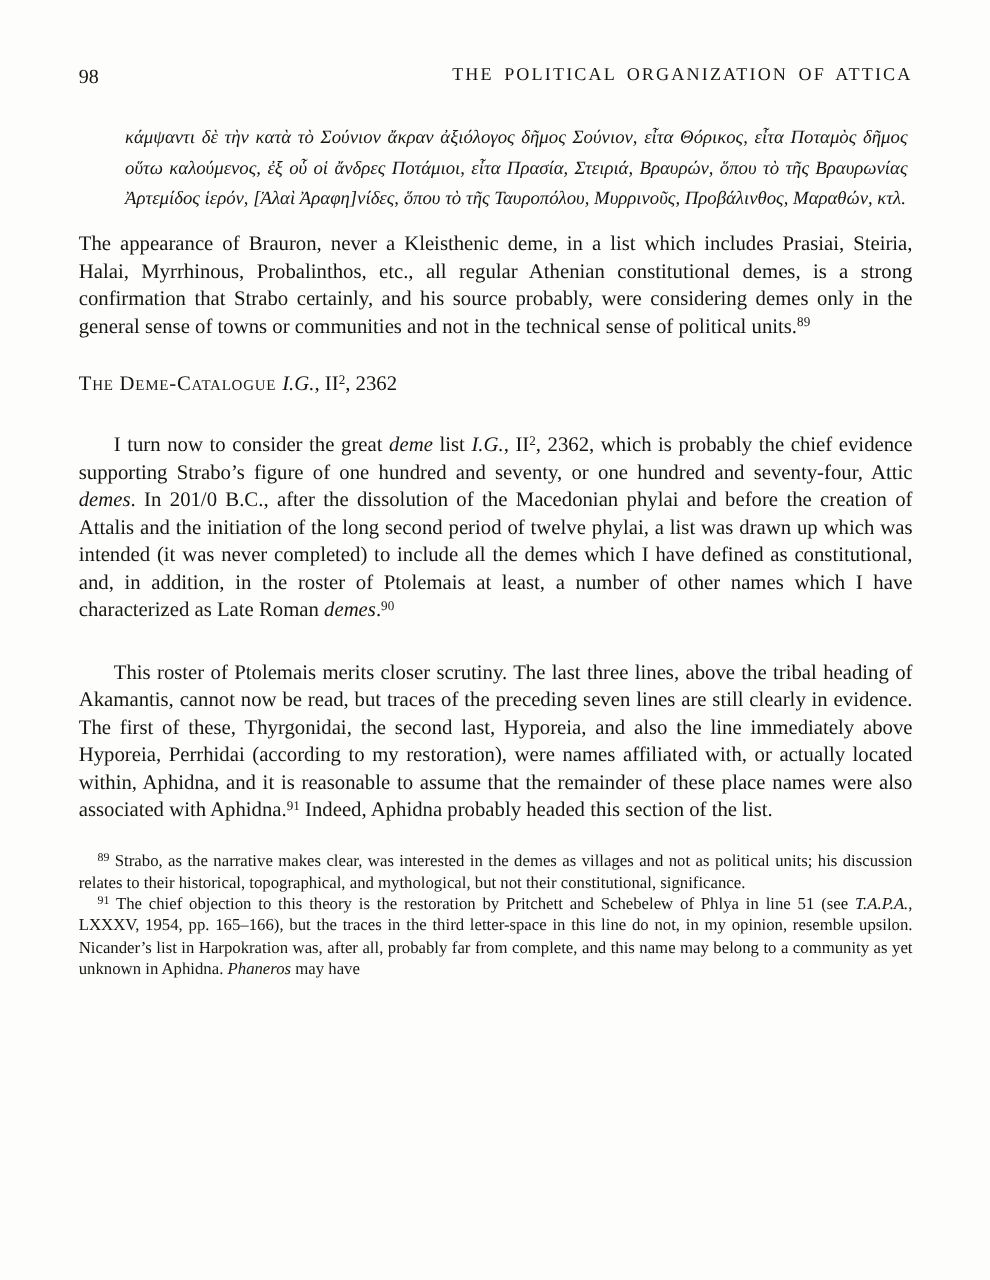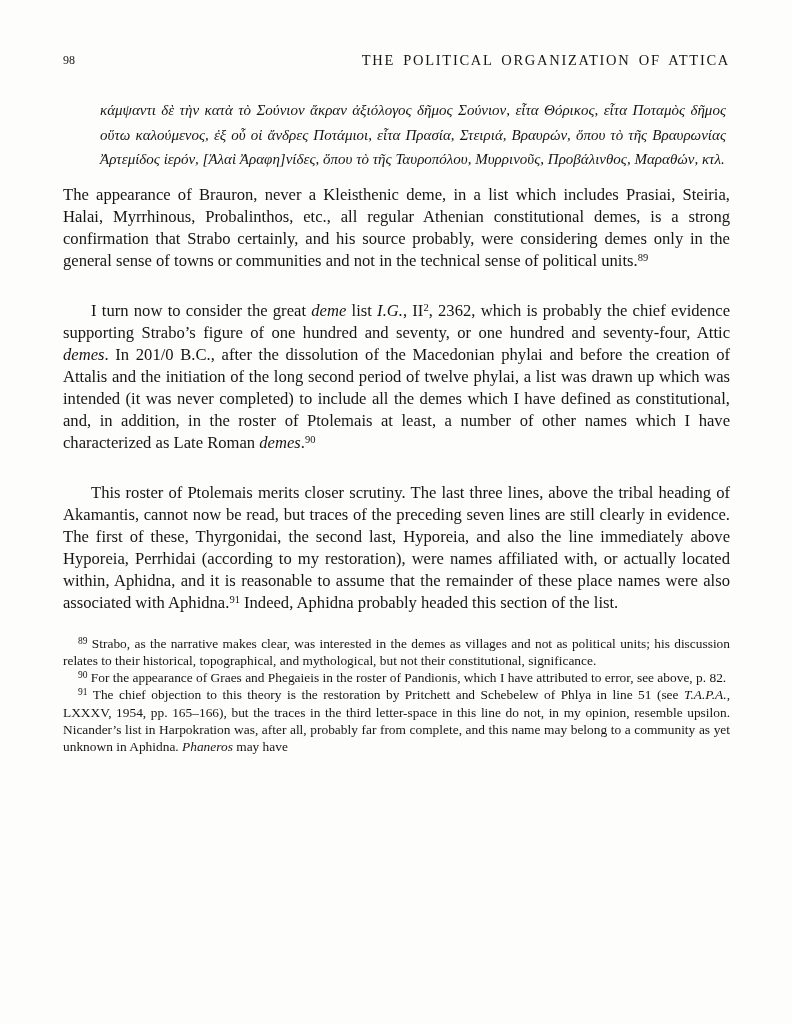--- a/index.html
+++ b/index.html
@@ -17,21 +17,21 @@
   }
   .running-head {
     position: relative;
     margin-bottom: 26px;
     height: 20px;
   }
   .page-num {
     position: absolute;
     left: 0;
     top: 1px;
-    font-size: 12px;
+    font-size: 16px;
   }
   .running-title {
     display: block;
     text-align: right;
     font-size: 14.5px;
     letter-spacing: 1.7px;
     word-spacing: 3px;
   }
   .body-p {
     font-size: 16.6px;
@@ -88,39 +88,36 @@
     <span class="running-title">THE POLITICAL ORGANIZATION OF ATTICA</span>
   </header>
 
   <main>
 
 
     <blockquote class="greek"><span>κάμψαντι δὲ τὴν κατὰ τὸ Σούνιον ἄκραν ἀξιόλογος δῆμος Σούνιον, εἶτα Θόρικος, εἶτα Ποταμὸς δῆμος οὕτω καλούμενος, ἐξ οὗ οἱ ἄνδρες Ποτάμιοι, εἶτα Πρασία, Στειριά, Βραυρών, ὅπου τὸ τῆς Βραυρωνίας Ἀρτεμίδος ἱερόν, [Ἁλαὶ Ἀραφη]νίδες, ὅπου τὸ τῆς Ταυροπόλου, Μυρρινοῦς, Προβάλινθος, Μαραθών, κτλ.</span></blockquote>
 
     <p class="body-p"><span>The appearance of Brauron, never a Kleisthenic deme, in a list which includes Prasiai, Steiria, Halai, Myrrhinous, Probalinthos, etc., all regular Athenian constitutional demes, is a strong confirmation that Strabo certainly, and his source probably, were considering demes only in the general sense of towns or communities and not in the technical sense of political units.</span><sup class="fn-ref">89</sup></p>
 
+    <h2 class="section-heading"><span class="sc">The Deme-Catalogue </span><i>I.G.</i><span>, II</span><sup class="fn-ref">2</sup><span>, 2362</span></h2>
 
     <p class="body-p indent"><span>I turn now to consider the great </span><i>deme</i><span> list </span><i>I.G.</i><span>, II</span><sup class="fn-ref">2</sup><span>, 2362, which is probably the chief evidence supporting Strabo’s figure of one hundred and seventy, or one hundred and seventy-four, Attic </span><i>demes</i><span>. In 201/0 B.C., after the dissolution of the Macedonian phylai and before the creation of Attalis and the initiation of the long second period of twelve phylai, a list was drawn up which was intended (it was never completed) to include all the demes which I have defined as constitutional, and, in addition, in the roster of Ptolemais at least, a number of other names which I have characterized as Late Roman </span><i>demes</i><span>.</span><sup class="fn-ref">90</sup></p>
 
     <p class="body-p indent"><span>This roster of Ptolemais merits closer scrutiny. The last three lines, above the tribal heading of Akamantis, cannot now be read, but traces of the preceding seven lines are still clearly in evidence. The first of these, Thyrgonidai, the second last, Hyporeia, and also the line immediately above Hyporeia, Perrhidai (according to my restoration), were names affiliated with, or actually located within, Aphidna, and it is reasonable to assume that the remainder of these place names were also associated with Aphidna.</span><sup class="fn-ref">91</sup><span> Indeed, Aphidna probably headed this section of the list.</span></p>
 
   </main>
 
   <footer class="footnotes">
 
 
     <p class="footnote">
       <sup class="fn-mark">89</sup>
       <span>Strabo, as the narrative makes clear, was interested in the demes as villages and not as political units; his discussion relates to their historical, topographical, and mythological, but not their constitutional, significance.</span>
     </p>
 
-    <p class="footnote">
-      <sup class="fn-mark">90</sup>
-      <span>For the appearance of Graes and Phegaieis in the roster of Pandionis, which I have attributed to error, see above, p. 82.</span>
-    </p>
 
     <p class="footnote">
       <sup class="fn-mark">91</sup>
       <span>The chief objection to this theory is the restoration by Pritchett and Schebelew of Phlya in line 51 (see </span><i>T.A.P.A.</i><span>, LXXXV, 1954, pp. 165–166), but the traces in the third letter-space in this line do not, in my opinion, resemble upsilon. Nicander’s list in Harpokration was, after all, probably far from complete, and this name may belong to a community as yet unknown in Aphidna. </span><i>Phaneros</i><span> may have</span>
     </p>
 
   </footer>
 
 </div>
 

